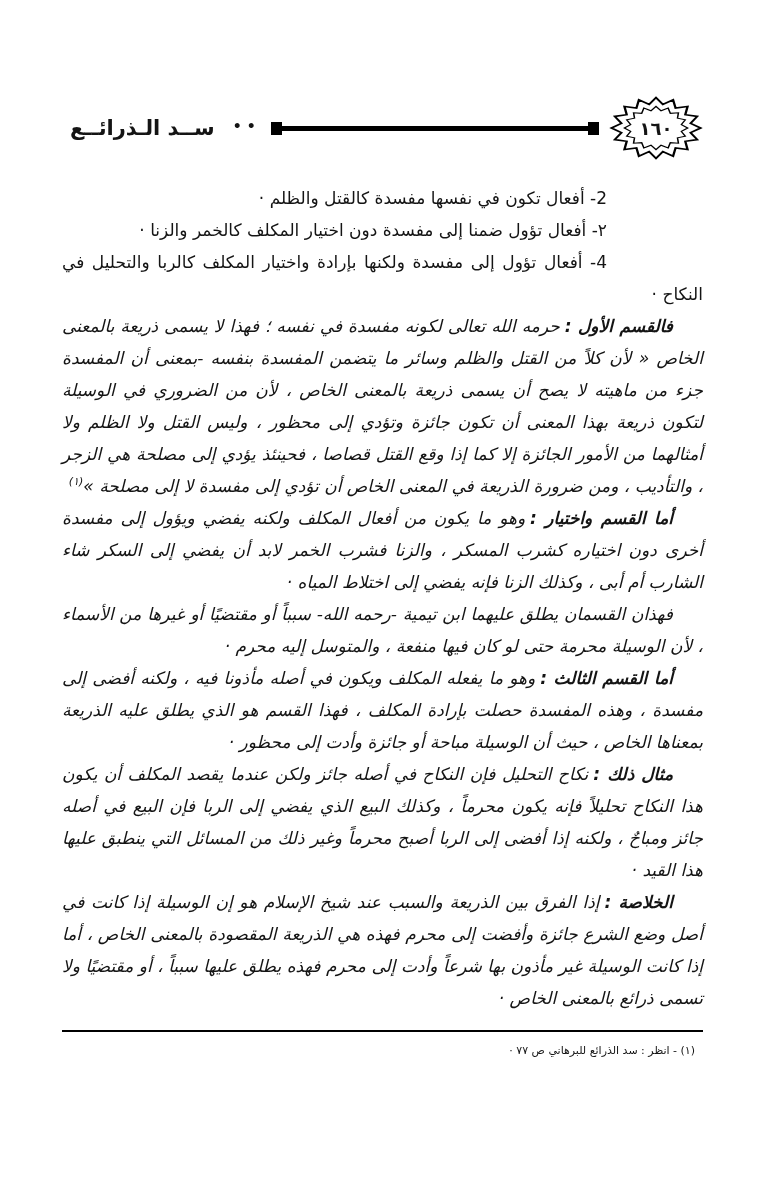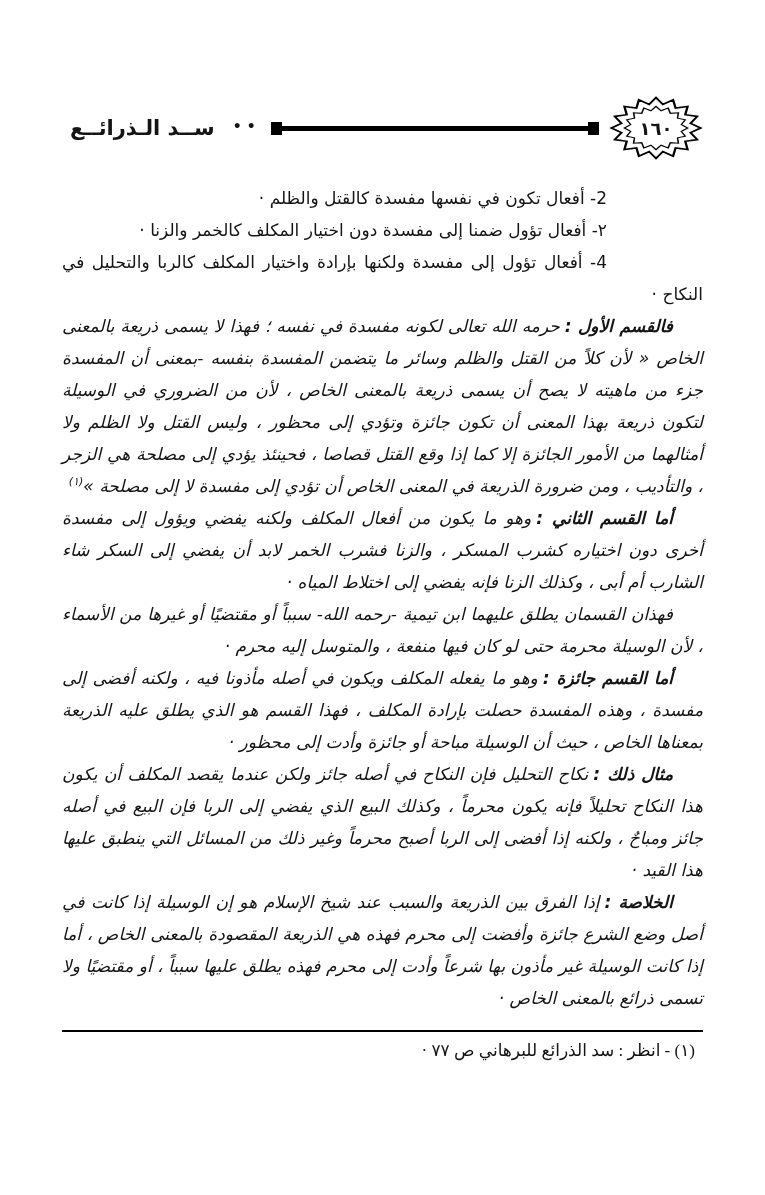--- a/index.html
+++ b/index.html
@@ -100,25 +100,24 @@
   
   .footnote { margin-top: 16px; }
   .footnote-rule {
     height: 2px;
     background: #000000;
     width: 100%;
     margin-bottom: 8px;
   }
   .footnote-text {
     margin: 0;
-    font-size: 17px;
+    font-size: 11px;
     line-height: 22px;
     text-align: right;
     padding-right: 8px;
-    font-family: Liberation Serif, serif;
   }
 </style>
 </head>
 <body>
 
 <div class="page">
 
   <header class="header">
     <div class="ornament">
       <svg viewBox="0 0 80 80" preserveAspectRatio="none">
@@ -133,25 +132,25 @@
   </header>
 
   <main class="content">
 
     <p class="list-item">2- أفعال تكون في نفسها مفسدة كالقتل والظلم ·</p>
     <p class="list-item">٢- أفعال تؤول ضمنا إلى مفسدة دون اختيار المكلف كالخمر والزنا ·</p>
     <p class="list-item">4- أفعال تؤول إلى مفسدة ولكنها بإرادة واختيار المكلف كالربا والتحليل في النكاح ·</p>
 
     <p class="para"><b class="lead">فالقسم الأول :</b><span>حرمه الله تعالى لكونه مفسدة في نفسه ؛ فهذا لا يسمى ذريعة بالمعنى الخاص « لأن كلاً من القتل والظلم وسائر ما يتضمن المفسدة بنفسه -بمعنى أن المفسدة جزء من ماهيته لا يصح أن يسمى ذريعة بالمعنى الخاص ، لأن من الضروري في الوسيلة لتكون ذريعة بهذا المعنى أن تكون جائزة وتؤدي إلى محظور ، وليس القتل ولا الظلم ولا أمثالهما من الأمور الجائزة إلا كما إذا وقع القتل قصاصا ، فحينئذ يؤدي إلى مصلحة هي الزجر ، والتأديب ، ومن ضرورة الذريعة في المعنى الخاص أن تؤدي إلى مفسدة لا إلى مصلحة »</span><sup class="ref">(١)</sup></p>
 
-    <p class="para"><b class="lead">أما القسم الثاني :</b><span>وهو ما يكون من أفعال المكلف ولكنه يفضي ويؤول إلى مفسدة أخرى دون اختياره كشرب المسكر ، والزنا فشرب الخمر لابد أن يفضي إلى السكر شاء الشارب أم أبى ، وكذلك الزنا فإنه يفضي إلى اختلاط المياه ·</span></p>
+    <p class="para"><b class="lead">أما القسم واختيار :</b><span>وهو ما يكون من أفعال المكلف ولكنه يفضي ويؤول إلى مفسدة أخرى دون اختياره كشرب المسكر ، والزنا فشرب الخمر لابد أن يفضي إلى السكر شاء الشارب أم أبى ، وكذلك الزنا فإنه يفضي إلى اختلاط المياه ·</span></p>
 
     <p class="para"><b class="lead"></b><span>فهذان القسمان يطلق عليهما ابن تيمية -رحمه الله- سبباً أو مقتضيًا أو غيرها من الأسماء ، لأن الوسيلة محرمة حتى لو كان فيها منفعة ، والمتوسل إليه محرم ·</span></p>
 
-    <p class="para"><b class="lead">أما القسم جائزة :</b><span>وهو ما يفعله المكلف ويكون في أصله مأذونا فيه ، ولكنه أفضى إلى مفسدة ، وهذه المفسدة حصلت بإرادة المكلف ، فهذا القسم هو الذي يطلق عليه الذريعة بمعناها الخاص ، حيث أن الوسيلة مباحة أو جائزة وأدت إلى محظور ·</span></p>
+    <p class="para"><b class="lead">أما القسم الثالث :</b><span>وهو ما يفعله المكلف ويكون في أصله مأذونا فيه ، ولكنه أفضى إلى مفسدة ، وهذه المفسدة حصلت بإرادة المكلف ، فهذا القسم هو الذي يطلق عليه الذريعة بمعناها الخاص ، حيث أن الوسيلة مباحة أو جائزة وأدت إلى محظور ·</span></p>
 
     <p class="para"><b class="lead">مثال ذلك :</b><span>نكاح التحليل فإن النكاح في أصله جائز ولكن عندما يقصد المكلف أن يكون هذا النكاح تحليلاً فإنه يكون محرماً ، وكذلك البيع الذي يفضي إلى الربا فإن البيع في أصله جائز ومباحٌ ، ولكنه إذا أفضى إلى الربا أصبح محرماً وغير ذلك من المسائل التي ينطبق عليها هذا القيد ·</span></p>
 
     <p class="para"><b class="lead">الخلاصة :</b><span>إذا الفرق بين الذريعة والسبب عند شيخ الإسلام هو إن الوسيلة إذا كانت في أصل وضع الشرع جائزة وأفضت إلى محرم فهذه هي الذريعة المقصودة بالمعنى الخاص ، أما إذا كانت الوسيلة غير مأذون بها شرعاً وأدت إلى محرم فهذه يطلق عليها سبباً ، أو مقتضيًا ولا تسمى ذرائع بالمعنى الخاص ·</span></p>
 
   </main>
 
   <footer class="footnote">
     <div class="footnote-rule"></div>
     <p class="footnote-text">(١) - انظر : سد الذرائع للبرهاني ص ٧٧ ·</p>

